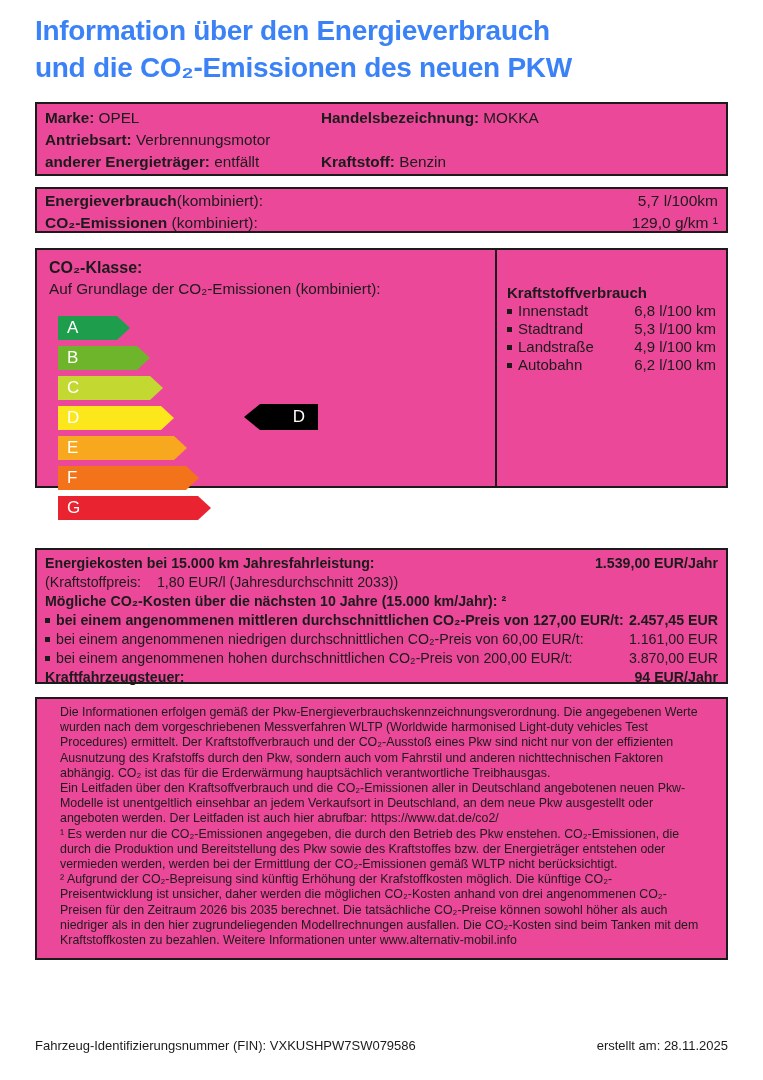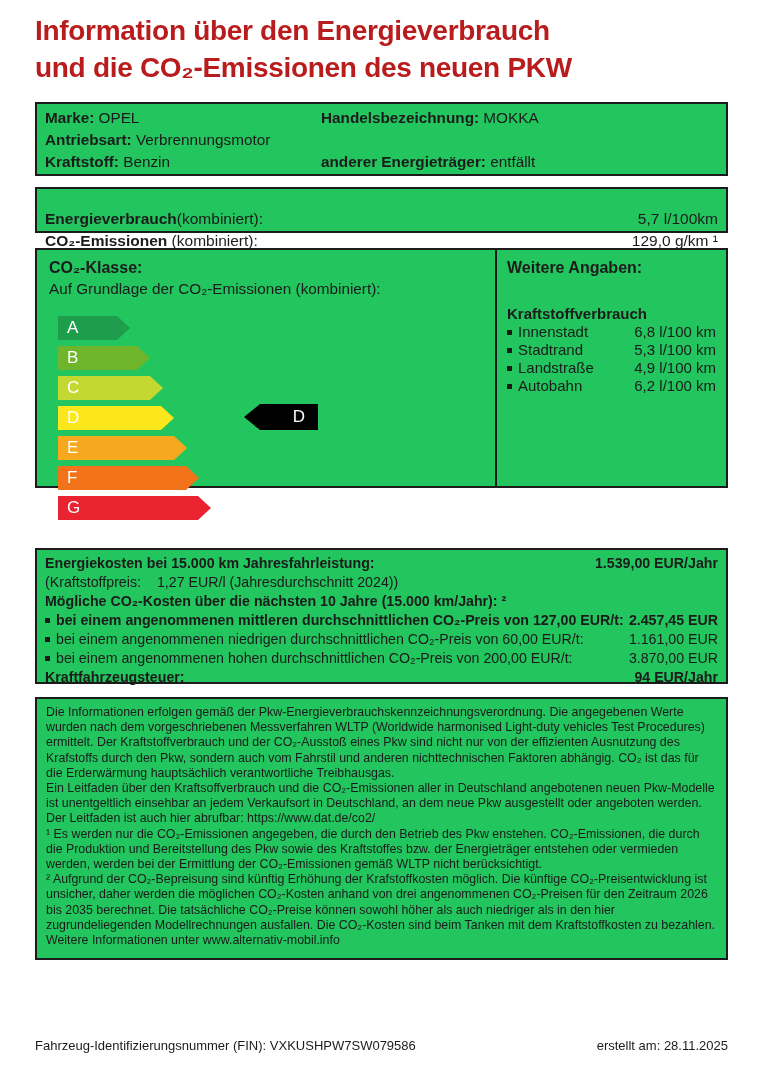--- a/index.html
+++ b/index.html
@@ -2,32 +2,32 @@
 <html lang="de"><head>
 <meta charset="utf-8">
 <style>
   html,body{margin:0;padding:0;background:#ffffff;}
   .page{
     position:relative;width:763px;height:1080px;background:#ffffff;
     font-family:"Liberation Sans", sans-serif;color:#1b1b1b;overflow:hidden;
   }
   .title{
     position:absolute;left:35px;top:12px;width:700px;
-    font-size:28px;line-height:37px;font-weight:bold;letter-spacing:-0.3px;color:#b91c1c;
+    font-size:28px;line-height:37px;font-weight:bold;letter-spacing:-0.3px;color:#3b82f6;
   }
   .box{
     position:absolute;left:35px;width:693px;border:2px solid #1b1b1b;
-    box-sizing:border-box;background:#22c55e;
+    box-sizing:border-box;background:#ec4899;
   }
   
   #box-vehicle{top:102px;height:74px;padding:3px 8px;}
   .veh-grid{display:grid;grid-template-columns:276px 1fr;font-size:15.3px;line-height:22px;}
   .veh-grid b{font-weight:bold;}
   
-  #box-consumption{top:187px;height:46px;padding:19px 8px;font-size:15.5px;line-height:22px;}
+  #box-consumption{top:187px;height:46px;padding:1px 8px;font-size:15.5px;line-height:22px;}
   .cons-row{display:flex;}
   .cons-row .value{margin-left:auto;white-space:nowrap;}
   
   #box-co2class{top:248px;height:240px;display:flex;padding:0;}
   .co2-left{width:460px;flex:none;border-right:2px solid #1b1b1b;position:relative;
     padding:7px 12px;box-sizing:border-box;}
   .co2-heading{font-size:16px;font-weight:bold;line-height:21px;}
   .co2-sub{font-size:15.3px;line-height:21px;}
   .arrows{margin-top:17px;margin-left:9px;}
   .arrow-row{height:24px;margin-bottom:6px;}
@@ -49,21 +49,21 @@
   .kv-row .value{margin-left:auto;white-space:nowrap;}
   .bullet{width:5px;height:5px;background:#1b1b1b;margin-right:6px;flex:none;}
   
   #box-costs{top:548px;height:136px;padding:4px 8px;font-size:14.2px;line-height:19px;}
   .cost-row{display:flex;align-items:baseline;}
   .cost-row.bold{font-weight:bold;}
   .cost-row .value{margin-left:auto;white-space:nowrap;}
   .cost-row .bullet{align-self:center;}
   .gap{margin-left:16px;}
   
-  #box-legal{top:697px;height:263px;padding:6px 9px;font-size:12.4px;line-height:15.2px;overflow:hidden;}
+  #box-legal{top:697px;height:263px;padding:6px 23px;font-size:12.4px;line-height:15.2px;overflow:hidden;}
   #box-legal p{margin:0;}
   
   .footer{position:absolute;left:35px;width:693px;top:1038px;display:flex;
     justify-content:space-between;font-size:13px;line-height:16px;}
   .nowrap{white-space:nowrap;text-align:center;}
 </style>
 </head>
 <body>
 
 <div class="page">
@@ -72,22 +72,22 @@
     <span>Information über den Energieverbrauch</span><br>
     <span>und die CO₂-Emissionen des neuen PKW</span>
   </div>
 
   <section class="box" id="box-vehicle">
     <div class="veh-grid">
       <div><b>Marke:</b> <span>OPEL</span></div>
       <div><b>Handelsbezeichnung:</b> <span>MOKKA</span></div>
       <div><b>Antriebsart:</b> <span>Verbrennungsmotor</span></div>
       <div></div>
+      <div><b>anderer Energieträger:</b> <span>entfällt</span></div>
       <div><b>Kraftstoff:</b> <span>Benzin</span></div>
-      <div><b>anderer Energieträger:</b> <span>entfällt</span></div>
     </div>
   </section>
 
   <section class="box" id="box-consumption">
     <div class="cons-row">
       <span><b>Energieverbrauch</b><span>(kombiniert):</span></span>
       <span class="value">5,7 l/100km</span>
     </div>
     <div class="cons-row">
       <span><b>CO₂-Emissionen</b><span> (kombiniert):</span></span>
@@ -134,21 +134,20 @@
             <div class="arrow aw-6" style="background: rgb(233, 36, 48);">
               <span>G</span>
             </div>
           </div>
       </div>
       <div class="marker" style="background: rgb(0, 0, 0);">
           <span>D</span>
         </div>
     </div>
     <div class="co2-right">
-      <div class="wa-heading">Weitere Angaben:</div>
       <div class="kv-section">
         <div class="kv-title">Kraftstoffverbrauch</div>
         <div class="kv-row">
           <span class="bullet"></span>
           <span>Innenstadt</span>
           <span class="value">6,8 l/100 km</span>
         </div>
         <div class="kv-row">
           <span class="bullet"></span>
           <span>Stadtrand</span>
@@ -168,21 +167,21 @@
     </div>
   </section>
 
   <section class="box" id="box-costs">
     <div class="cost-row bold">
       <span>Energiekosten bei 15.000 km Jahresfahrleistung:</span>
       <span class="value">1.539,00 EUR/Jahr</span>
     </div>
     <div class="cost-row">
       <span>(Kraftstoffpreis:</span>
-      <span class="gap">1,27 EUR/l (Jahresdurchschnitt 2024))</span>
+      <span class="gap">1,80 EUR/l (Jahresdurchschnitt 2033))</span>
     </div>
     <div class="cost-row bold">
       <span>Mögliche CO₂-Kosten über die nächsten 10 Jahre (15.000 km/Jahr): ²</span>
     </div>
     <div class="cost-row bold">
       <span class="bullet"></span>
       <span>bei einem angenommenen mittleren durchschnittlichen CO₂-Preis von 127,00 EUR/t:</span>
       <span class="value">2.457,45 EUR</span>
     </div>
     <div class="cost-row">

